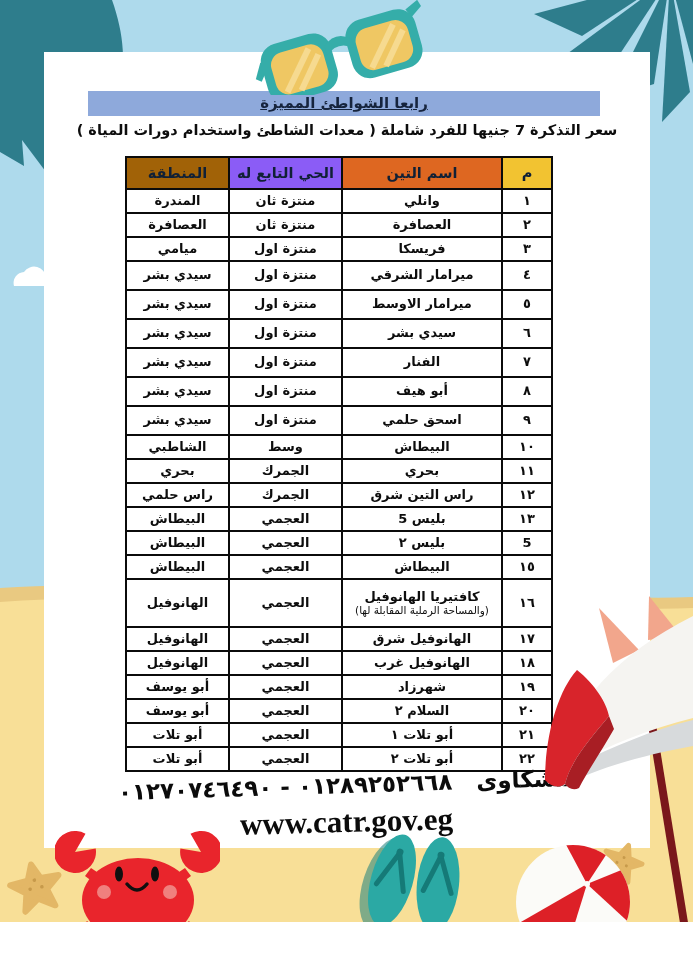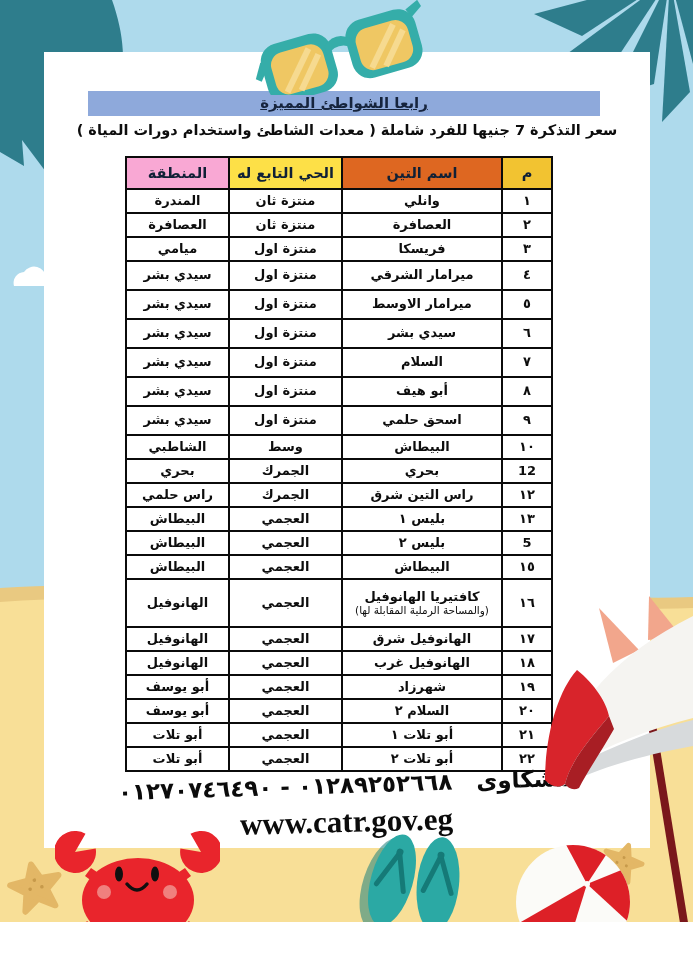--- a/index.html
+++ b/index.html
@@ -103,22 +103,22 @@
       <colgroup>
         <col class="c-num">
           <col class="c-beach">
           <col class="c-district">
           <col class="c-region">
       </colgroup>
       <thead>
         <tr>
           <th style="background: rgb(242, 195, 49);">م</th>
           <th style="background: rgb(222, 103, 33);">اسم التين</th>
-          <th style="background: #fde047;">الحي التابع له</th>
-          <th style="background: #f9a8d4;">المنطقة</th>
+          <th style="background: #8b5cf6;">الحي التابع له</th>
+          <th style="background: #a16207;">المنطقة</th>
         </tr>
       </thead>
       <tbody id="table-body">
       <tr>
         <td class="cell-num">١</td>
         <td class="cell-beach">
           <div class="beach-main">وانلي</div>
 
         </td>
         <td class="cell-district">منتزة ثان</td>
@@ -171,21 +171,21 @@
           <div class="beach-main">سيدي بشر</div>
 
         </td>
         <td class="cell-district">منتزة اول</td>
         <td class="cell-region">سيدي بشر</td>
       </tr>
 
       <tr>
         <td class="cell-num">٧</td>
         <td class="cell-beach">
-          <div class="beach-main">السلام</div>
+          <div class="beach-main">الفنار</div>
 
         </td>
         <td class="cell-district">منتزة اول</td>
         <td class="cell-region">سيدي بشر</td>
       </tr>
 
       <tr>
         <td class="cell-num">٨</td>
         <td class="cell-beach">
           <div class="beach-main">أبو هيف</div>
@@ -209,21 +209,21 @@
         <td class="cell-num">١٠</td>
         <td class="cell-beach">
           <div class="beach-main">البيطاش</div>
 
         </td>
         <td class="cell-district">وسط</td>
         <td class="cell-region">الشاطبي</td>
       </tr>
 
       <tr>
-        <td class="cell-num">12</td>
+        <td class="cell-num">١١</td>
         <td class="cell-beach">
           <div class="beach-main">بحري</div>
 
         </td>
         <td class="cell-district">الجمرك</td>
         <td class="cell-region">بحري</td>
       </tr>
 
       <tr>
         <td class="cell-num">١٢</td>
@@ -231,21 +231,21 @@
           <div class="beach-main">راس التين شرق</div>
 
         </td>
         <td class="cell-district">الجمرك</td>
         <td class="cell-region">راس حلمي</td>
       </tr>
 
       <tr>
         <td class="cell-num">١٣</td>
         <td class="cell-beach">
-          <div class="beach-main">بليس ١</div>
+          <div class="beach-main">بليس 5</div>
 
         </td>
         <td class="cell-district">العجمي</td>
         <td class="cell-region">البيطاش</td>
       </tr>
 
       <tr>
         <td class="cell-num">5</td>
         <td class="cell-beach">
           <div class="beach-main">بليس ٢</div>

